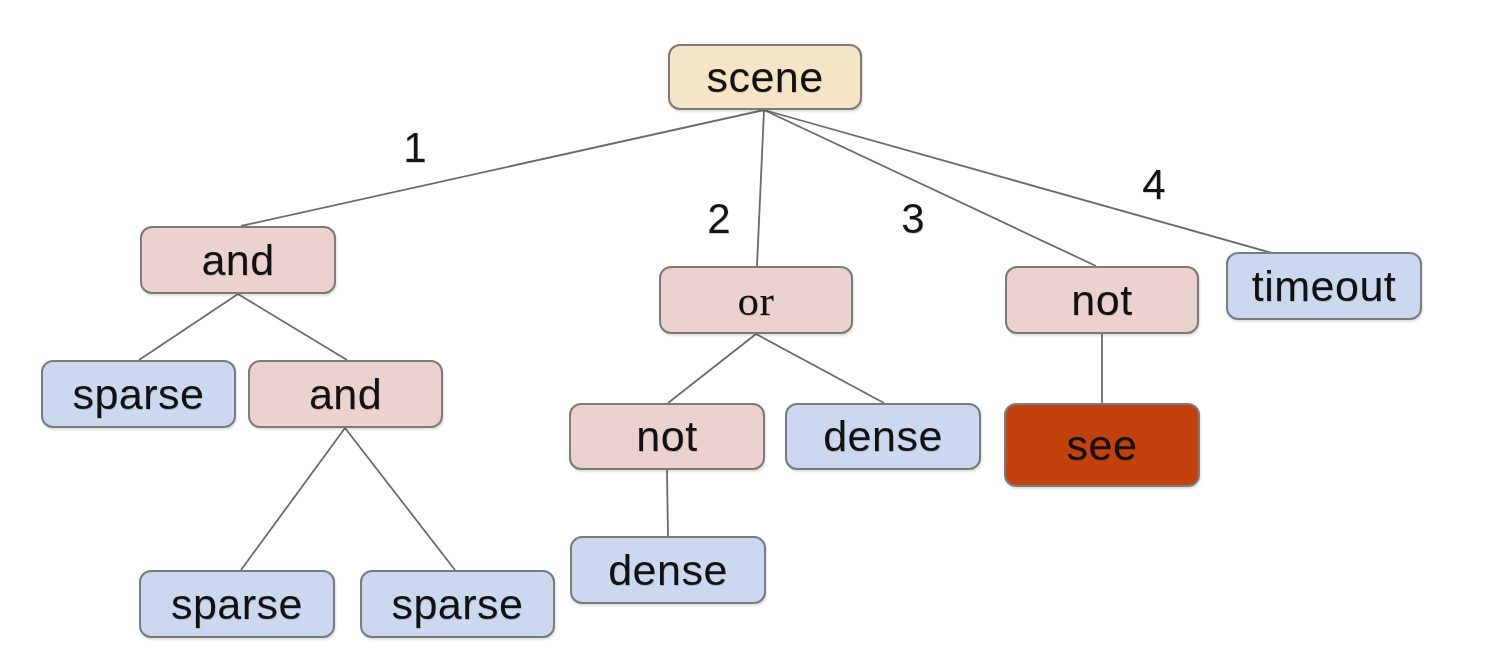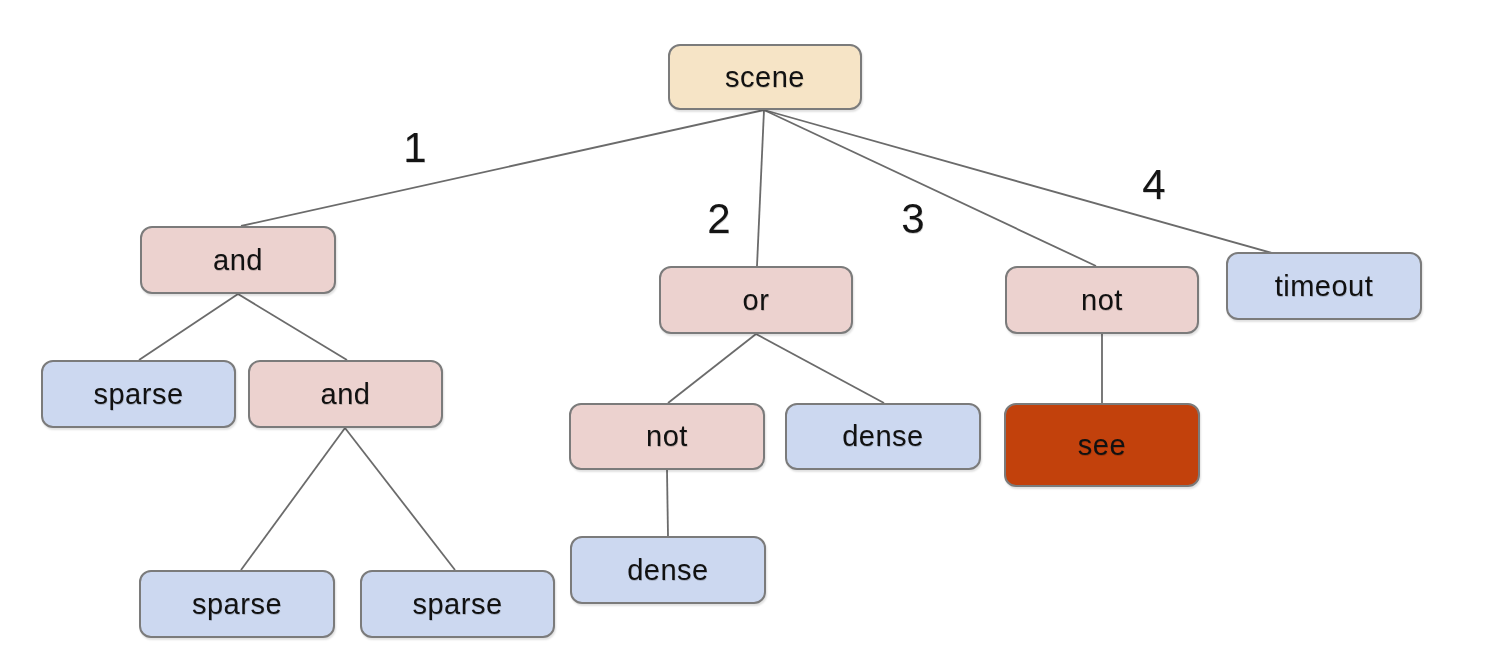--- a/index.html
+++ b/index.html
@@ -23,21 +23,21 @@
     height: 662px;
   }
   .node {
     position: absolute;
     box-sizing: border-box;
     border: 2px solid #7b7b7b;
     border-radius: 12px;
     display: flex;
     align-items: center;
     justify-content: center;
-    font-size: 29px;
+    font-size: 43px;
     color: #111111;
     letter-spacing: 0.5px;
     box-shadow: 1px 2px 2px rgba(0,0,0,0.12);
     text-shadow: 0.5px 1px 0.5px rgba(0,0,0,0.18);
   }
   .edge-label {
     position: absolute;
     transform: translate(-50%, -50%);
     font-size: 42px;
     color: #141414;
@@ -69,21 +69,21 @@
       <div class="edge-label" style="left: 913px; top: 219px;">3</div>
       <div class="edge-label" style="left: 1154px; top: 185px;">4</div>
     </div>
   <div id="nodes-layer">
       <div class="node" style="left: 668px; top: 44px; width: 194px; height: 66px; background: rgb(246, 228, 198); border-color: rgb(123, 123, 123);">
         <span>scene</span>
       </div>
       <div class="node" style="left: 140px; top: 226px; width: 196px; height: 68px; background: rgb(236, 210, 207); border-color: rgb(123, 123, 123);">
         <span>and</span>
       </div>
-      <div class="node" style="left: 659px; top: 266px; width: 194px; height: 68px; background: rgb(236, 210, 207); border-color: rgb(123, 123, 123);">
+      <div class="node" style="left: 659px; top: 266px; width: 194px; height: 68px; background: rgb(236, 210, 207); border-color: rgb(123, 123, 123); font-family: Liberation Serif, serif;">
         <span>or</span>
       </div>
       <div class="node" style="left: 1005px; top: 266px; width: 194px; height: 68px; background: rgb(236, 210, 207); border-color: rgb(123, 123, 123);">
         <span>not</span>
       </div>
       <div class="node" style="left: 1226px; top: 252px; width: 196px; height: 68px; background: rgb(204, 216, 240); border-color: rgb(123, 123, 123);">
         <span>timeout</span>
       </div>
       <div class="node" style="left: 41px; top: 360px; width: 195px; height: 68px; background: rgb(204, 216, 240); border-color: rgb(123, 123, 123);">
         <span>sparse</span>

